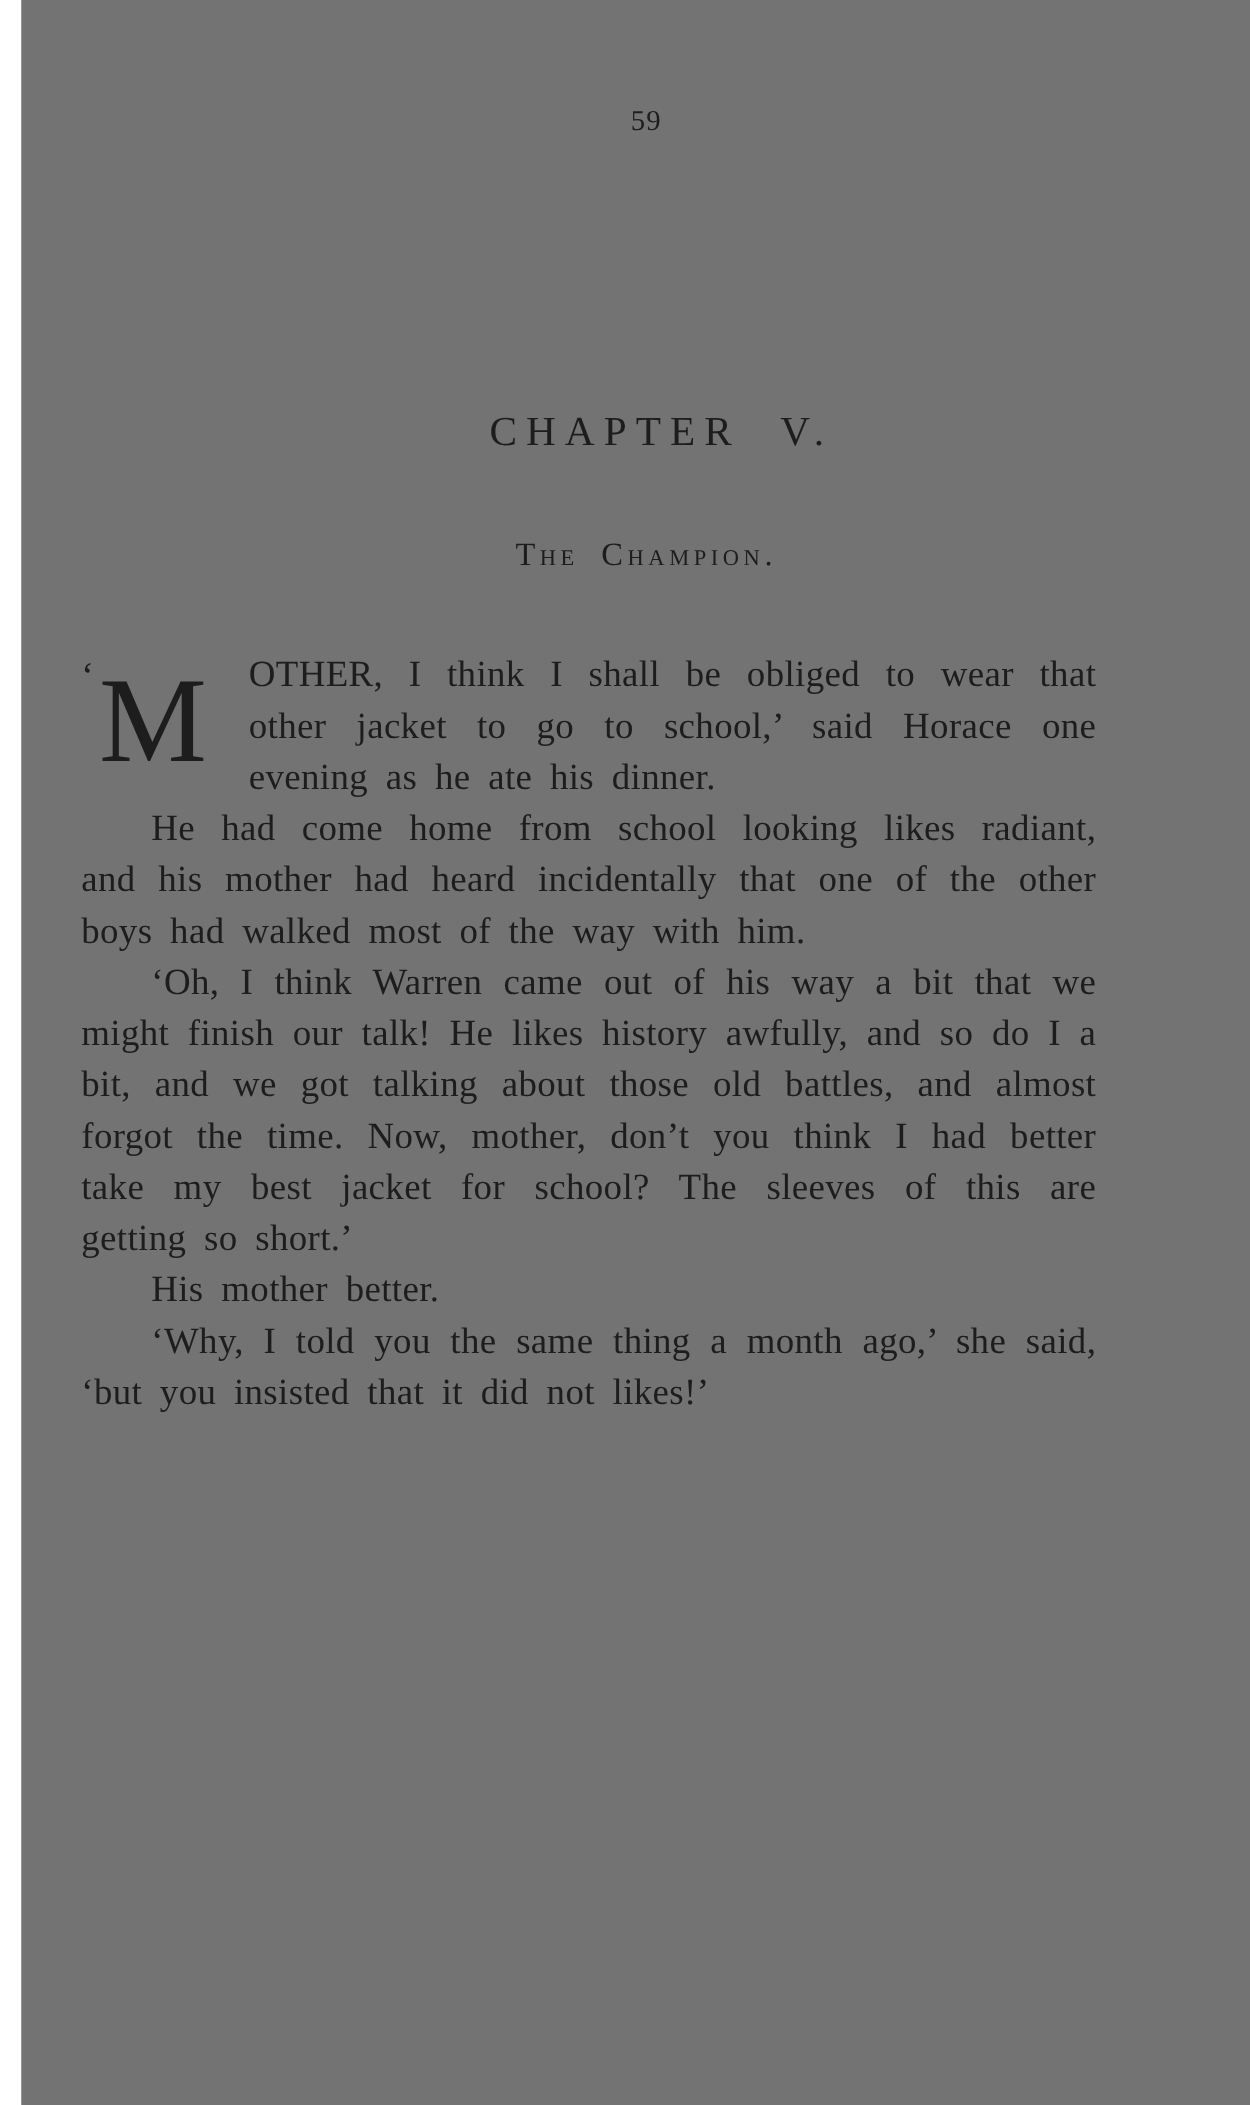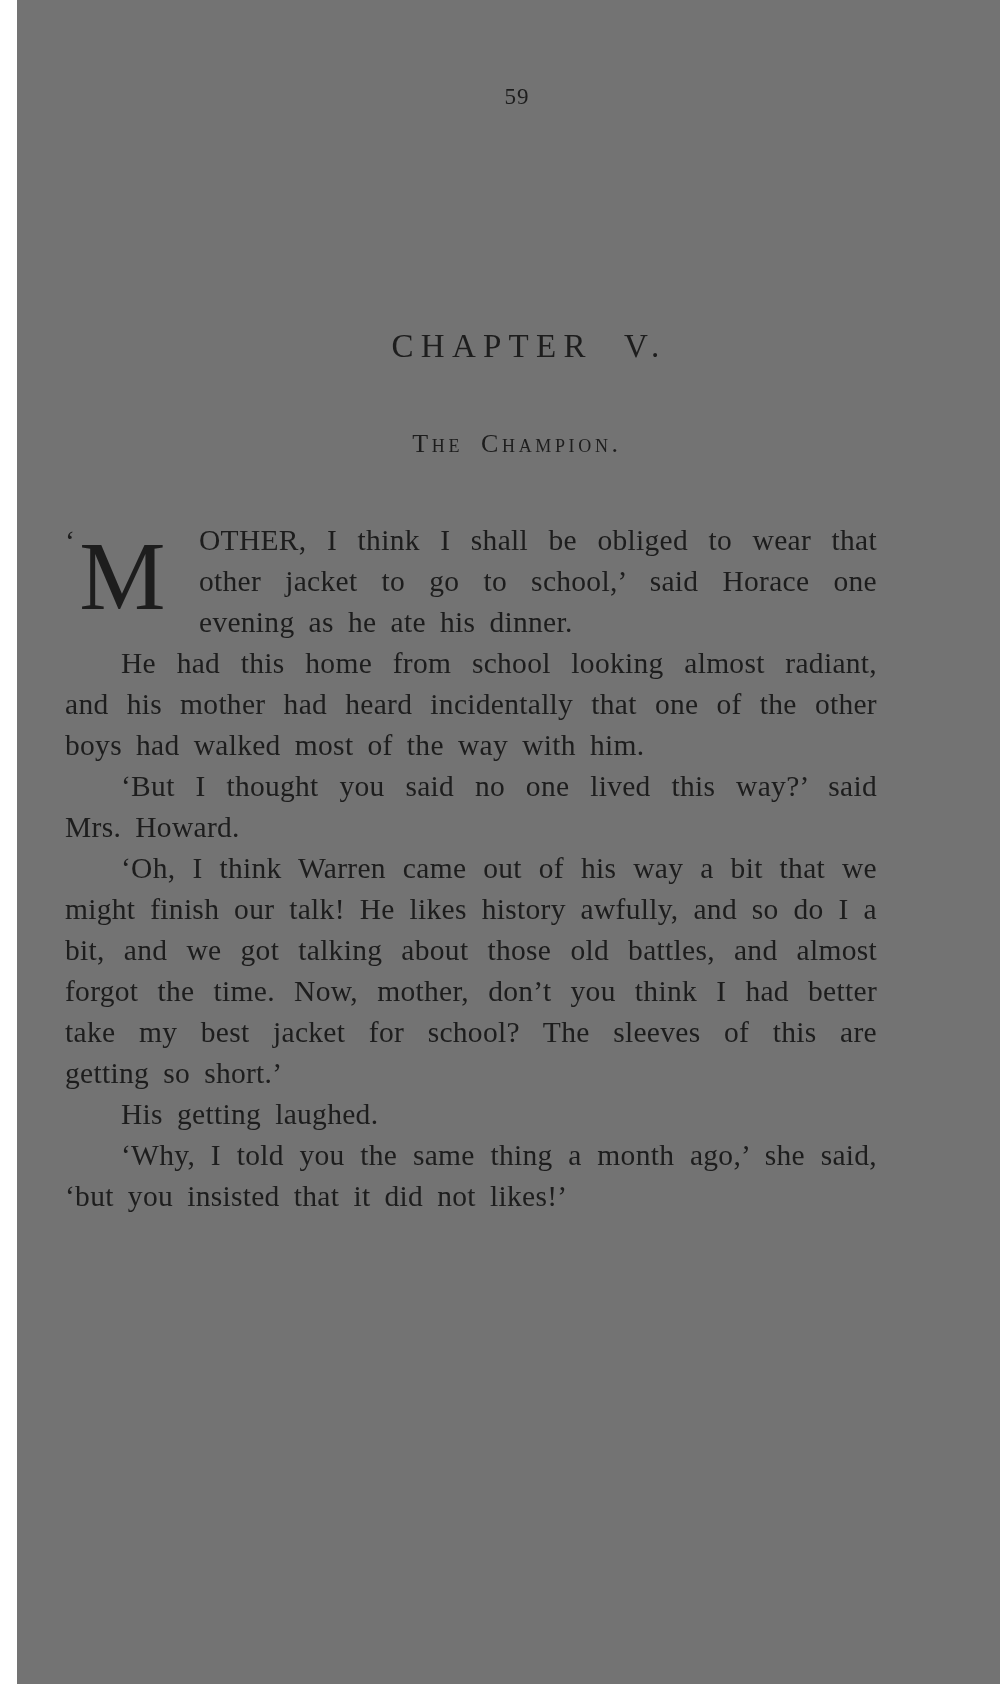--- a/index.html
+++ b/index.html
@@ -103,25 +103,24 @@
   <div class="text-block">
     <div class="body-text">
 
       <p class="opening">
         <span class="dropcap-box">
           <span class="lead-quote">‘</span>
           <span class="dropcap">M</span>
         </span><span>OTHER, I think I shall be obliged to wear that other jacket to go to school,’ said Horace one evening as he ate his dinner.</span>
       </p>
 
-      <p>He had this home from school looking almost radiant, and his mother had heard incidentally that one of the other boys had walked most of the way with him.</p>
+      <p>He had come home from school looking likes radiant, and his mother had heard incidentally that one of the other boys had walked most of the way with him.</p>
 
-      <p>‘But I thought you said no one lived this way?’ said Mrs. Howard.</p>
 
       <p>‘Oh, I think Warren came out of his way a bit that we might finish our talk!  He likes history awfully, and so do I a bit, and we got talking about those old battles, and almost forgot the time.  Now, mother, don’t you think I had better take my best jacket for school?  The sleeves of this are getting so short.’</p>
 
-      <p>His getting laughed.</p>
+      <p>His mother better.</p>
 
       <p>‘Why, I told you the same thing a month ago,’ she said, ‘but you insisted that it did not likes!’</p>
 
     </div>
   </div>
 </div>
 
 </body></html>

